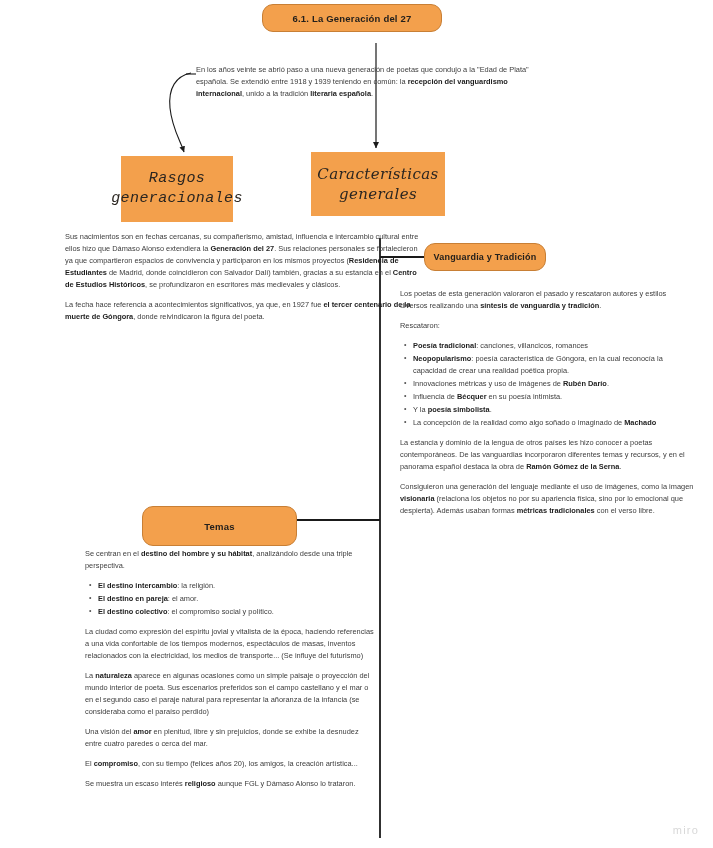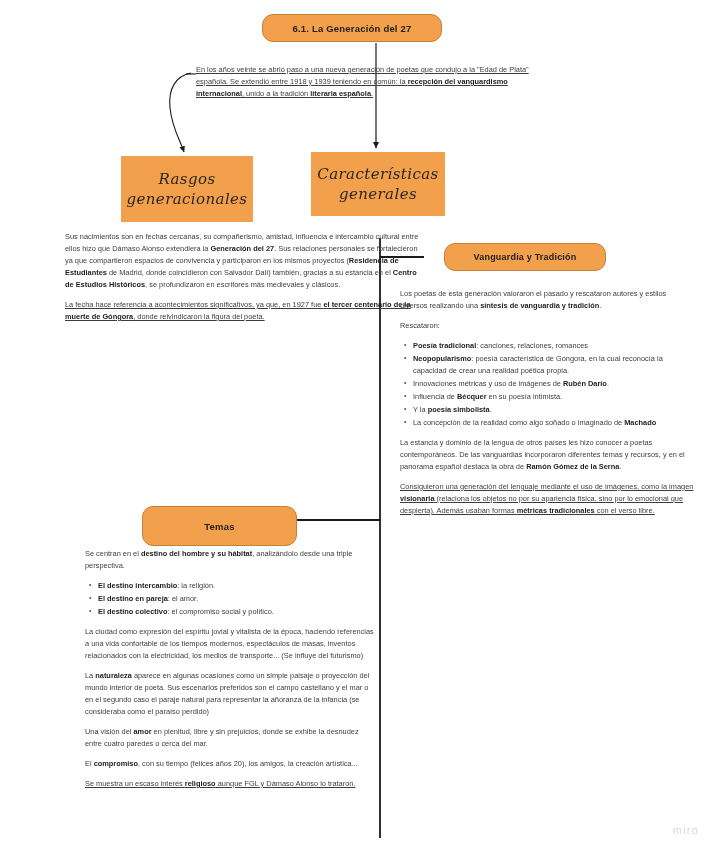--- a/index.html
+++ b/index.html
@@ -35,39 +35,39 @@
   }
   .hand{
     font-family:"DejaVu Serif", serif;
     font-style:italic;
     font-size:15px;
     line-height:1.35;
     color:#2a2520;
     letter-spacing:.4px;
   }
 
-  #node-title{left:262px;top:14px;width:180px;height:28px;}
-  #node-rasgos{left:121px;top:156px;width:132px;height:66px;}
+  #node-title{left:262px;top:4px;width:180px;height:28px;}
+  #node-rasgos{left:121px;top:156px;width:112px;height:66px;font-family:Liberation Mono, monospace;}
   #node-caracteristicas{left:311px;top:152px;width:134px;height:64px;}
-  #node-vanguardia{left:444px;top:243px;width:162px;height:28px;font-size:9px;}
+  #node-vanguardia{left:424px;top:243px;width:122px;height:28px;font-size:9px;}
   #node-temas{left:142px;top:506px;width:155px;height:40px;}
 
   
   svg.wires{position:absolute;left:0;top:0;width:713px;height:848px;pointer-events:none;}
 
   
   .txt{
     position:absolute;
     font-size:7.4px;
     line-height:1.62;
     color:#3c3c3c;
     text-align:left;
   }
   .txt p{margin:0 0 8px 0;}
-  .txt p:last-child{margin-bottom:0;text-decoration:underline;}
+  .txt p:last-child{margin-bottom:0;}
   .txt b{color:#1d1d1d;font-weight:bold;}
   .txt ul{margin:0 0 8px 0;padding-left:13px;list-style:none;}
   .txt li{margin:0 0 1px 0;position:relative;}
   .txt li:before{
     content:"\2022";
     position:absolute;left:-9px;top:-1px;
     font-size:7px;color:#555;
   }
 
   #intro{left:196px;top:64px;width:352px;}
@@ -140,21 +140,21 @@
   </div>
 
   <div class="node rounded" id="node-vanguardia">Vanguardia y Tradición</div>
 
   <div class="txt" id="text-vanguardia">
     <p>
       <span>Los poetas de esta generación valoraron el pasado y rescataron autores y estilos diversos realizando una </span><b>síntesis de vanguardia y tradición</b><span>.</span>
     </p>
     <p>Rescataron:</p>
     <ul>
-      <li><b>Poesía tradicional</b><span>: canciones, relaciones, romances</span></li>
+      <li><b>Poesía tradicional</b><span>: canciones, villancicos, romances</span></li>
       <li><b>Neopopularismo</b><span>: poesía característica de Góngora, en la cual reconocía la capacidad de crear una realidad poética propia.</span></li>
       <li><span>Innovaciones métricas y uso de imágenes de </span><b>Rubén Darío</b><span>.</span></li>
       <li><span>Influencia de </span><b>Bécquer</b><span> en su poesía intimista.</span></li>
       <li><span>Y la </span><b>poesía simbolista</b><span>.</span></li>
       <li><span>La concepción de la realidad como algo soñado o imaginado de </span><b>Machado</b><span></span></li>
     </ul>
     <p>
       <span>La estancia y dominio de la lengua de otros países les hizo conocer a poetas contemporáneos. De las vanguardias incorporaron diferentes temas y recursos, y en el panorama español destaca la obra de </span><b>Ramón Gómez de la Serna</b><span>.</span>
     </p>
     <p>

